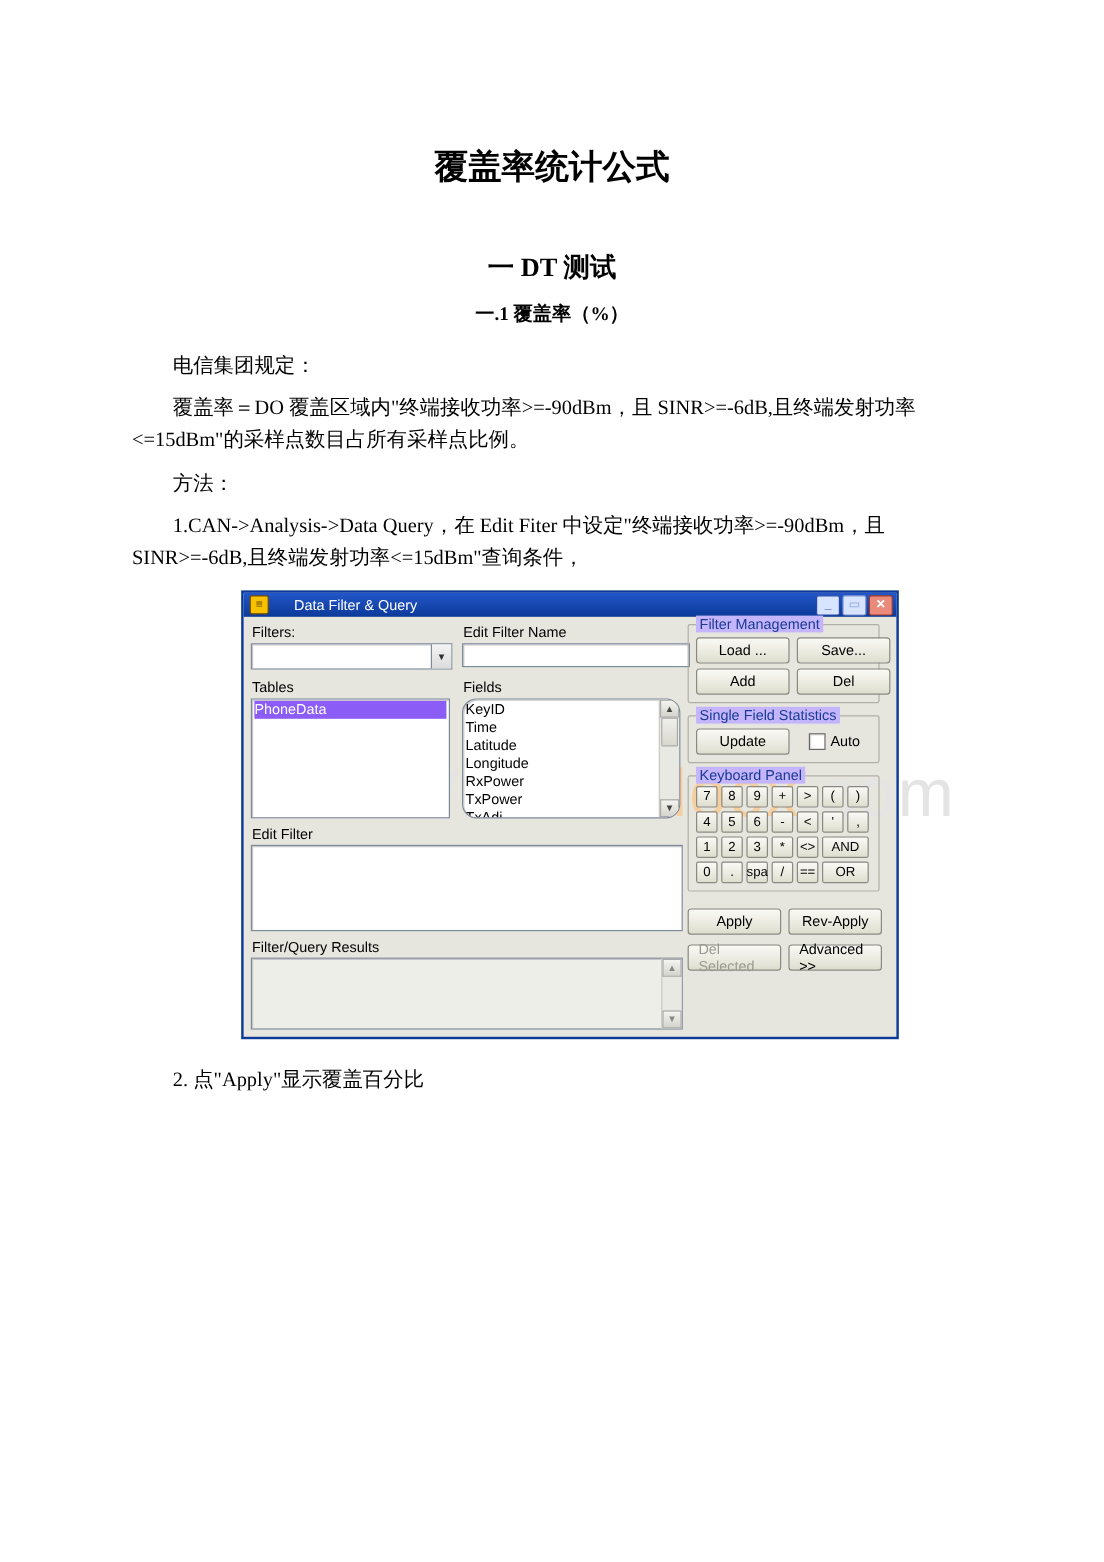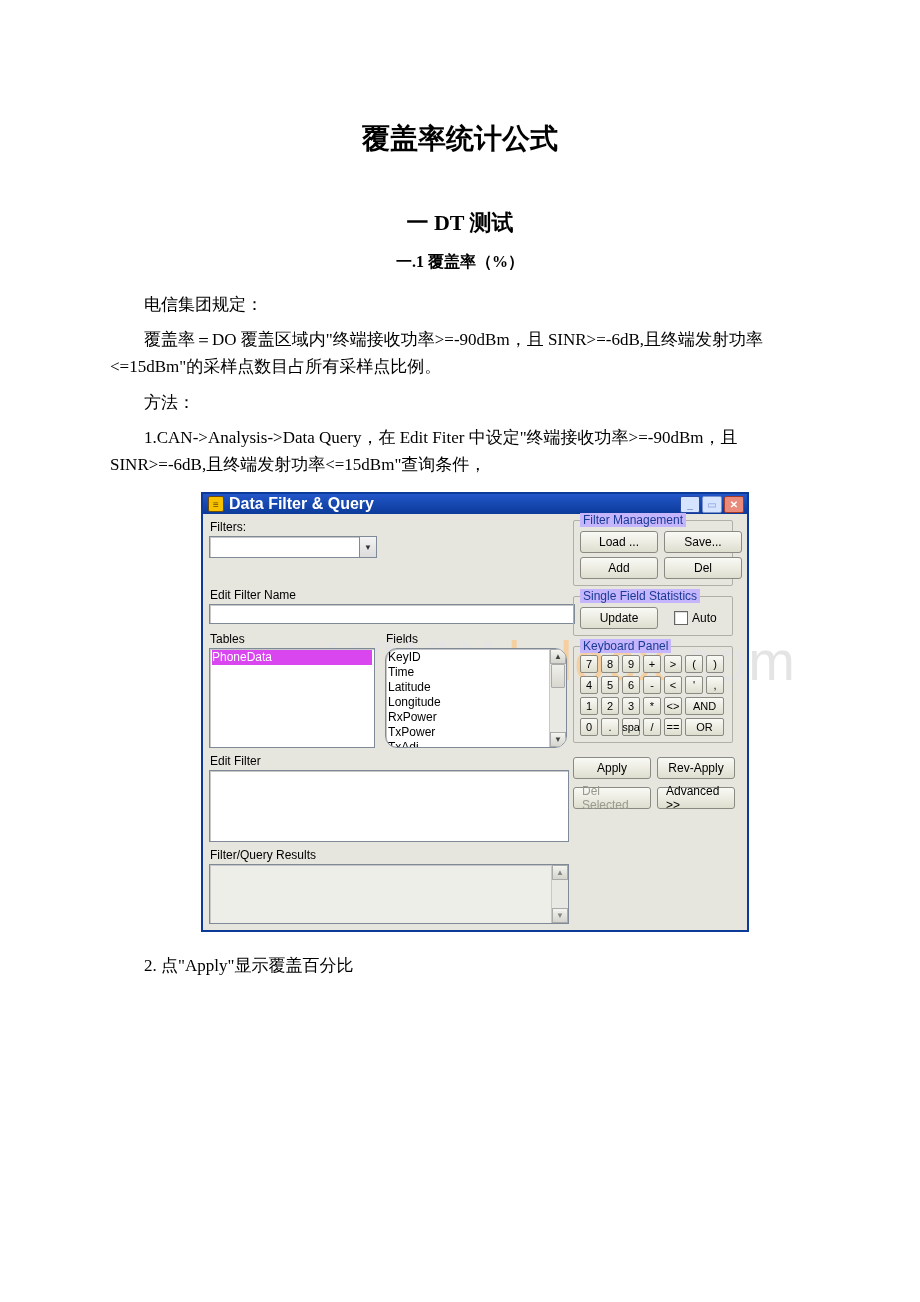--- a/index.html
+++ b/index.html
@@ -70,23 +70,24 @@
     border-radius: 2px;
     margin-right: 5px;
     display:flex;
     align-items:center;
     justify-content:center;
     font-size:10px;
     color:#704a00;
     font-weight:bold;
   }
   .title-bar .t-text {
-    font-weight: bold;
-    font-size: 16px;
+    font-weight: normal;
+    font-size: 12px;
     flex: 0 0 auto;
+    margin-left: 16px;
   }
   .title-bar .spacer { flex: 1 1 auto; }
   .title-bar .win-btns { display: flex; gap: 2px; }
   .win-btn {
     width: 18px;
     height: 15px;
     background: #d7e4ff;
     border: 1px solid #2a4aa5;
     border-radius: 2px;
     display: flex;
@@ -110,22 +111,21 @@
   .right-col { width: 160px; }
 
   .lbl {
     font-size: 12px;
     margin: 2px 0 2px 1px;
     display: block;
   }
 
   .row1 {
     display: flex;
-    gap: 28px;
-    flex-direction: column;
+    gap: 10px;
   }
   .row1 .a { width: 166px; }
   .row1 .b { flex:1; }
 
   .combo {
     width: 100%;
     height: 20px;
     background: #fff;
     border: 1px solid #7f8a99;
     box-shadow: inset 1px 1px 0 #c7c7c7;
@@ -164,21 +164,21 @@
     border: 1px solid #7f8a99;
     box-shadow: inset 1px 1px 0 #c7c7c7;
     font-size: 12px;
     line-height: 15px;
     padding: 1px 2px;
     overflow: hidden;
     position: relative;
   }
   .listbox.tables { height: 96px; }
   .listbox.fields { height: 96px; border-radius: 12px; }
-  .listbox .sel { background: #d946ef; color:#fff; }
+  .listbox .sel { background: #8b5cf6; color:#fff; }
   .listbox .scroll {
     position:absolute; right:0; top:0; bottom:0; width:16px;
     background:#e9e9e4;
     border-left:1px solid #c9c9c1;
   }
   .listbox .scroll .sbtn {
     height:15px; width:100%;
     background:linear-gradient(#f4f4f0,#d5d5ce);
     border:1px solid #aaa; box-sizing:border-box;
     display:flex;align-items:center;justify-content:center;

